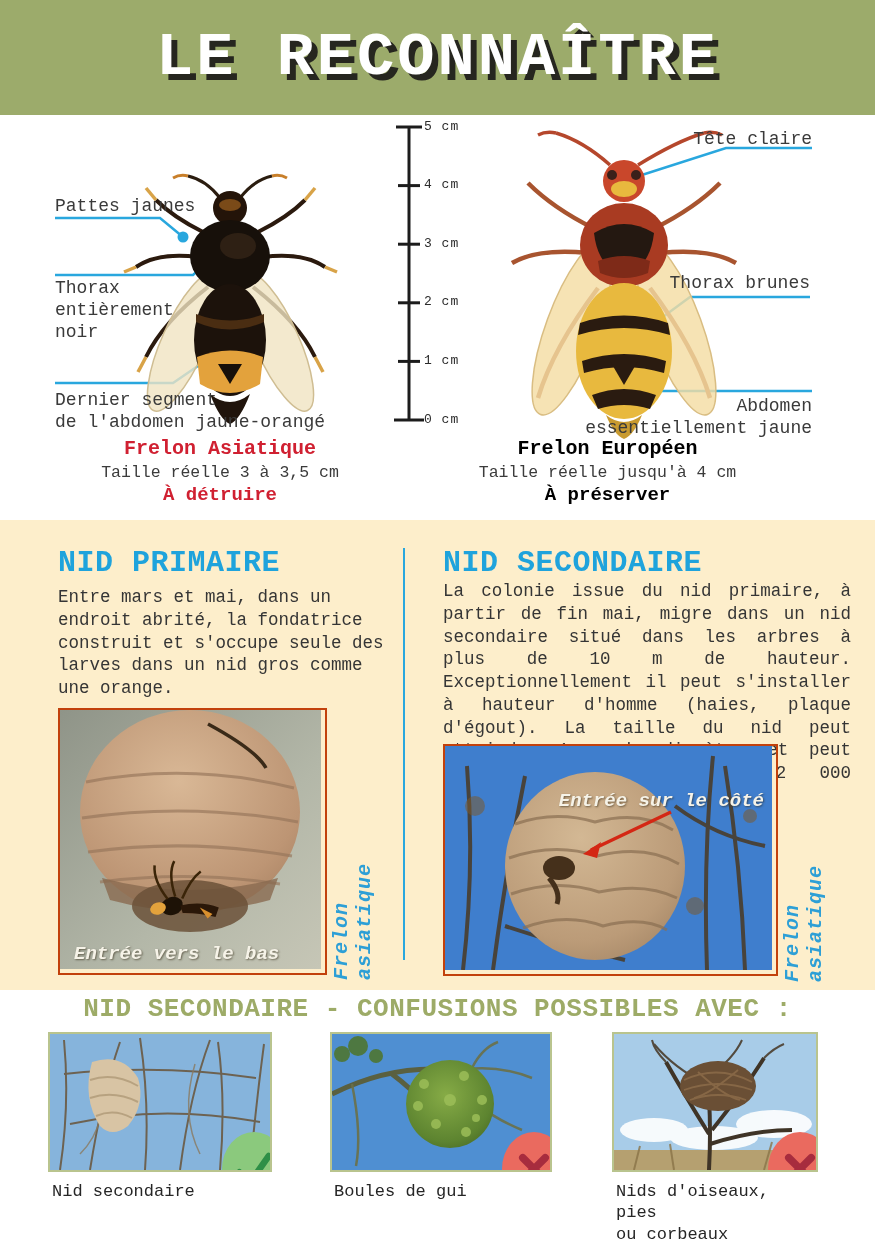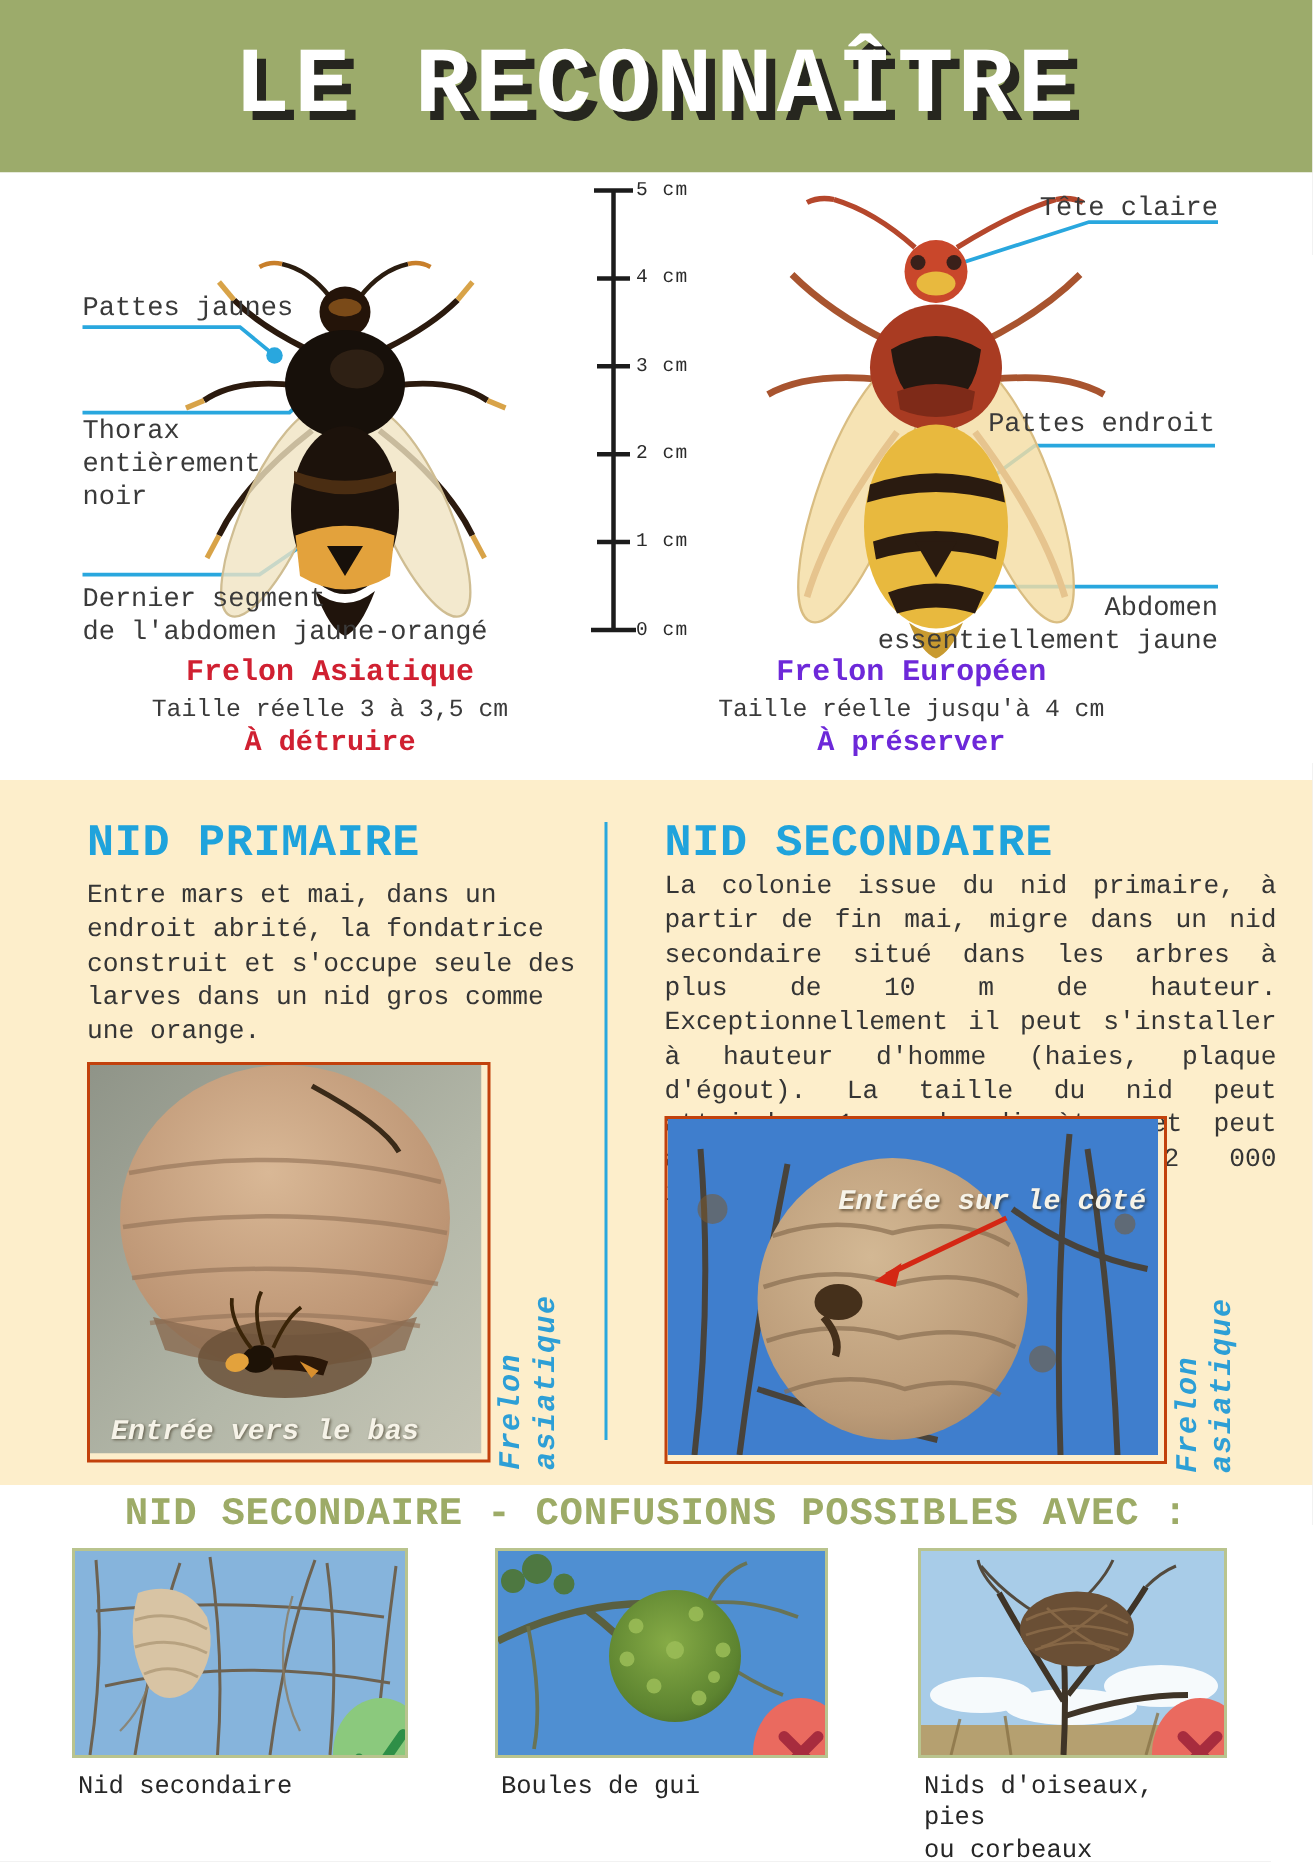--- a/index.html
+++ b/index.html
@@ -26,21 +26,21 @@
   .hornet{position:absolute;}
   .hornet-asian{left:118px;top:57px;width:225px;height:262px;}
   .hornet-euro{left:498px;top:8px;width:252px;height:322px;}
   .species{position:absolute;text-align:center;}
   .species-asian{left:40px;top:322px;width:360px;}
   .species-euro{left:430px;top:322px;width:355px;}
   .species .sp-name{font-size:20px;font-weight:800;margin:0;}
   .species .sp-size{font-size:16.5px;margin:3px 0 2px;color:#3b3b3b;}
   .species .sp-action{font-size:19px;font-weight:800;margin:0;}
   .red{color:#d02031;}
-  .dark{color:#6d28d9;}
+  .dark{color:#000000;}
 
   
   .nests{position:absolute;left:0;top:520px;width:875px;height:470px;background:#fdeecb;padding-left:44px;}
   .nests h2{position:absolute;margin:0;font-size:30px;font-weight:800;letter-spacing:.5px;color:#1fa3dc;}
   .h2-primary{left:58px;top:26px;}
   .h2-secondary{left:443px;top:26px;}
   .nest-par{position:absolute;font-size:17.5px;line-height:1.30;color:#353535;margin:0;}
   .par-primary{left:58px;top:66px;width:332px;}
   .par-secondary{left:443px;top:60px;width:408px;text-align:justify;}
   .divider{position:absolute;left:403px;top:28px;width:2px;height:412px;background:#29a7de;}
@@ -195,21 +195,21 @@
       <path d="M108,292 Q126,306 144,292 Q136,312 126,316 Q116,312 108,292 Z" fill="#c89a30"></path>
     </svg>
 
     <div class="anat-label lbl-legs-a">Pattes jaunes</div>
     <div class="anat-label lbl-thorax">Thorax
 entièrement
 noir</div>
     <div class="anat-label lbl-abd-a">Dernier segment
 de l'abdomen jaune-orangé</div>
     <div class="anat-label lbl-head-e">Tête claire</div>
-    <div class="anat-label lbl-legs-e">Pattes endroit</div>
+    <div class="anat-label lbl-legs-e">Thorax brunes</div>
     <div class="anat-label lbl-abd-e">Abdomen
 essentiellement jaune</div>
 
     <span class="ruler-tick-label" style="top:4px">5 cm</span>
     <span class="ruler-tick-label" style="top:62px">4 cm</span>
     <span class="ruler-tick-label" style="top:121px">3 cm</span>
     <span class="ruler-tick-label" style="top:179px">2 cm</span>
     <span class="ruler-tick-label" style="top:238px">1 cm</span>
     <span class="ruler-tick-label" style="top:297px">0 cm</span>
 

